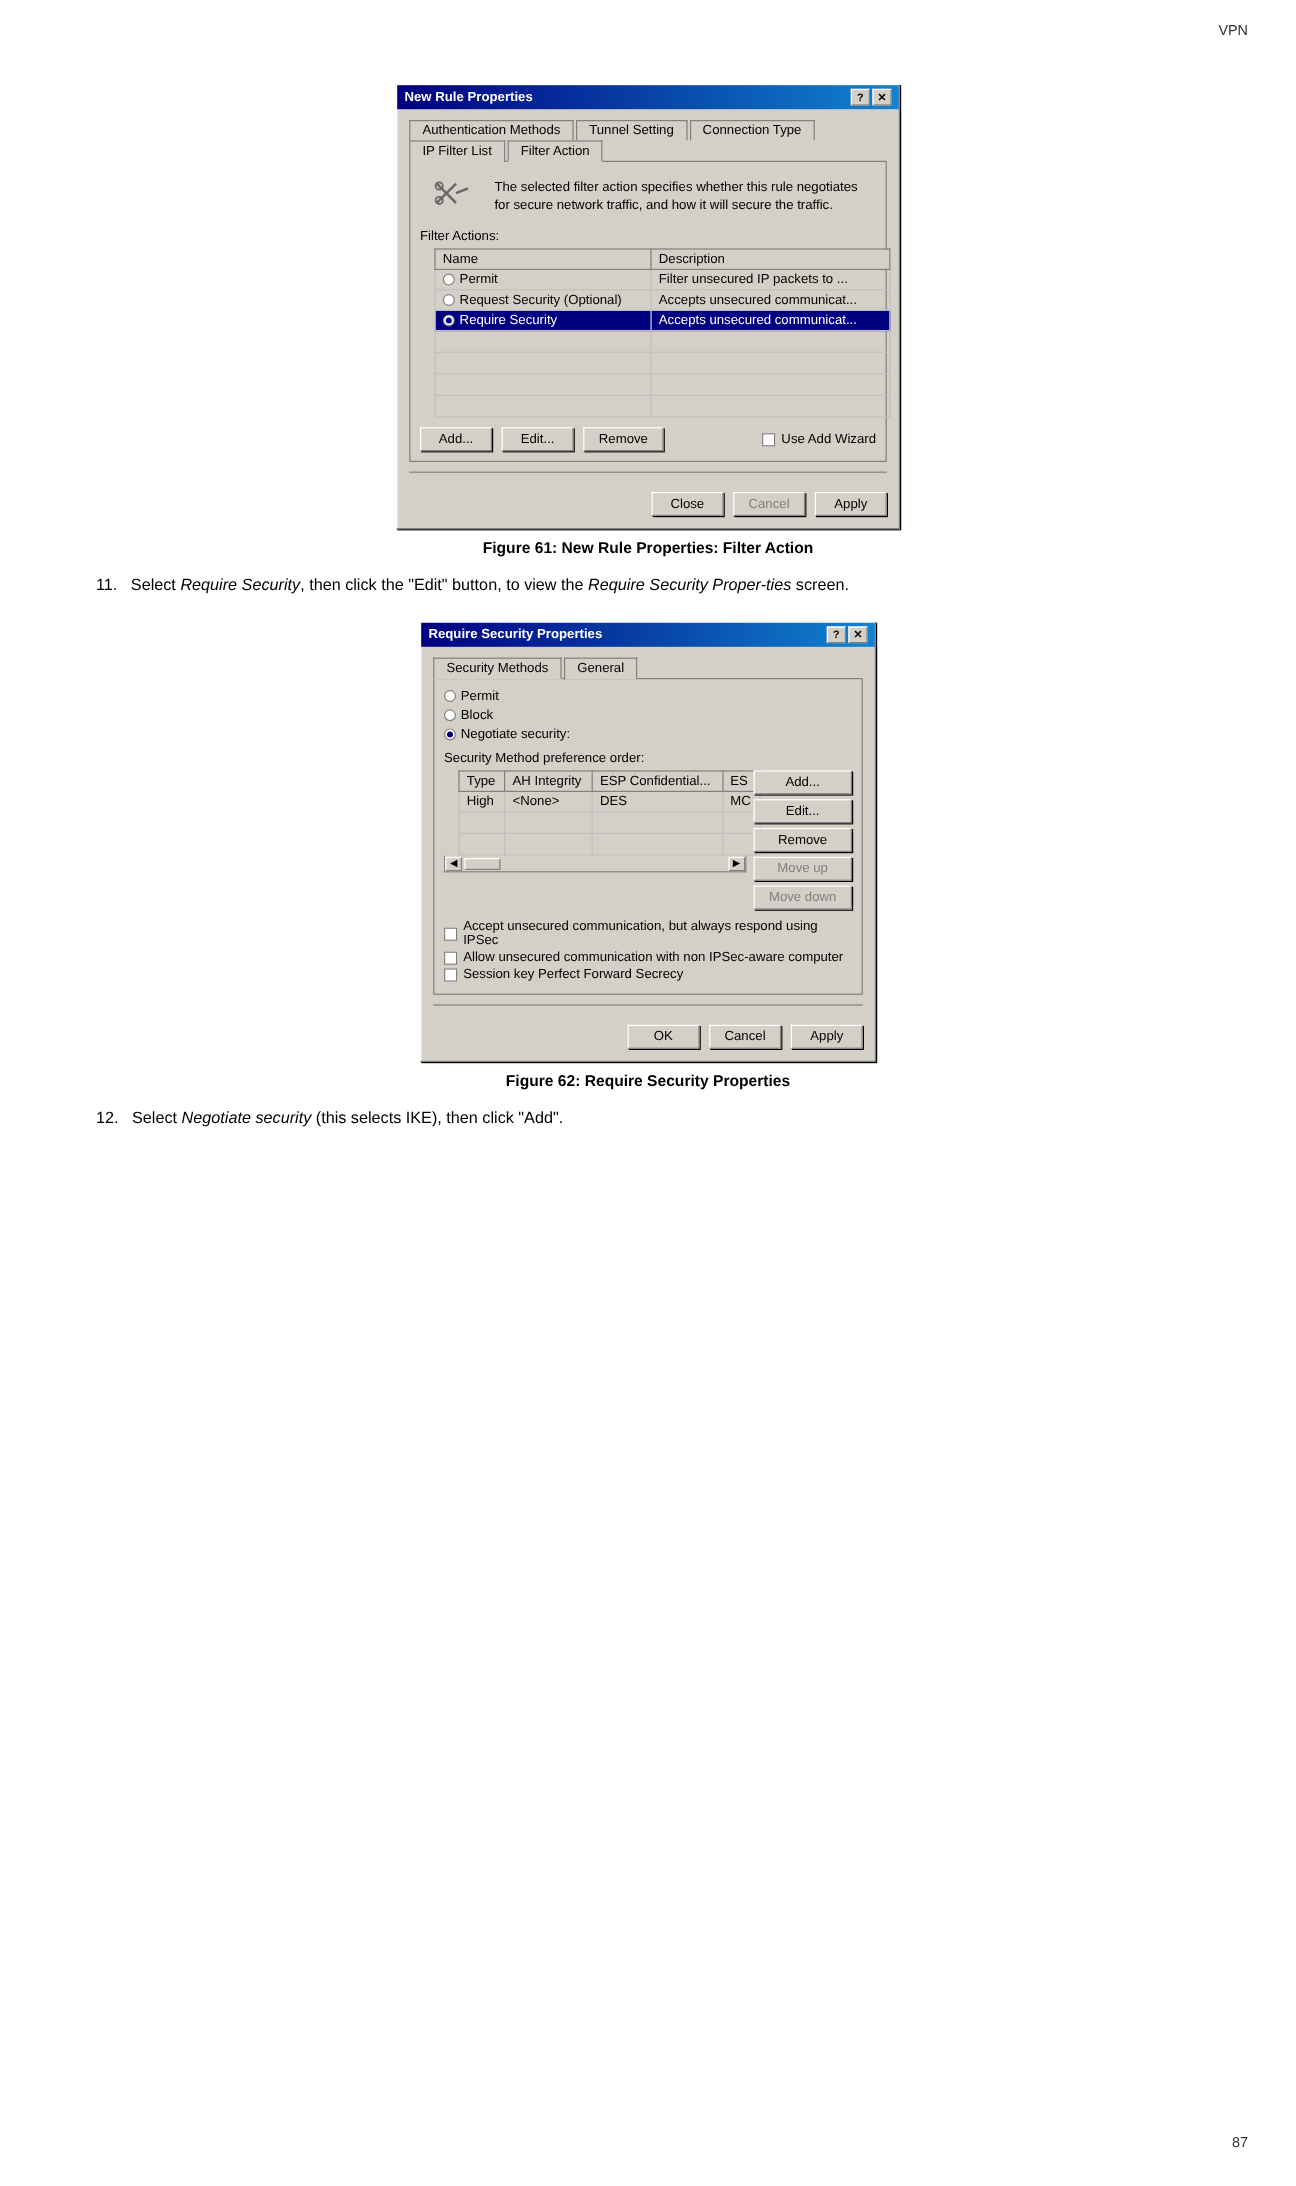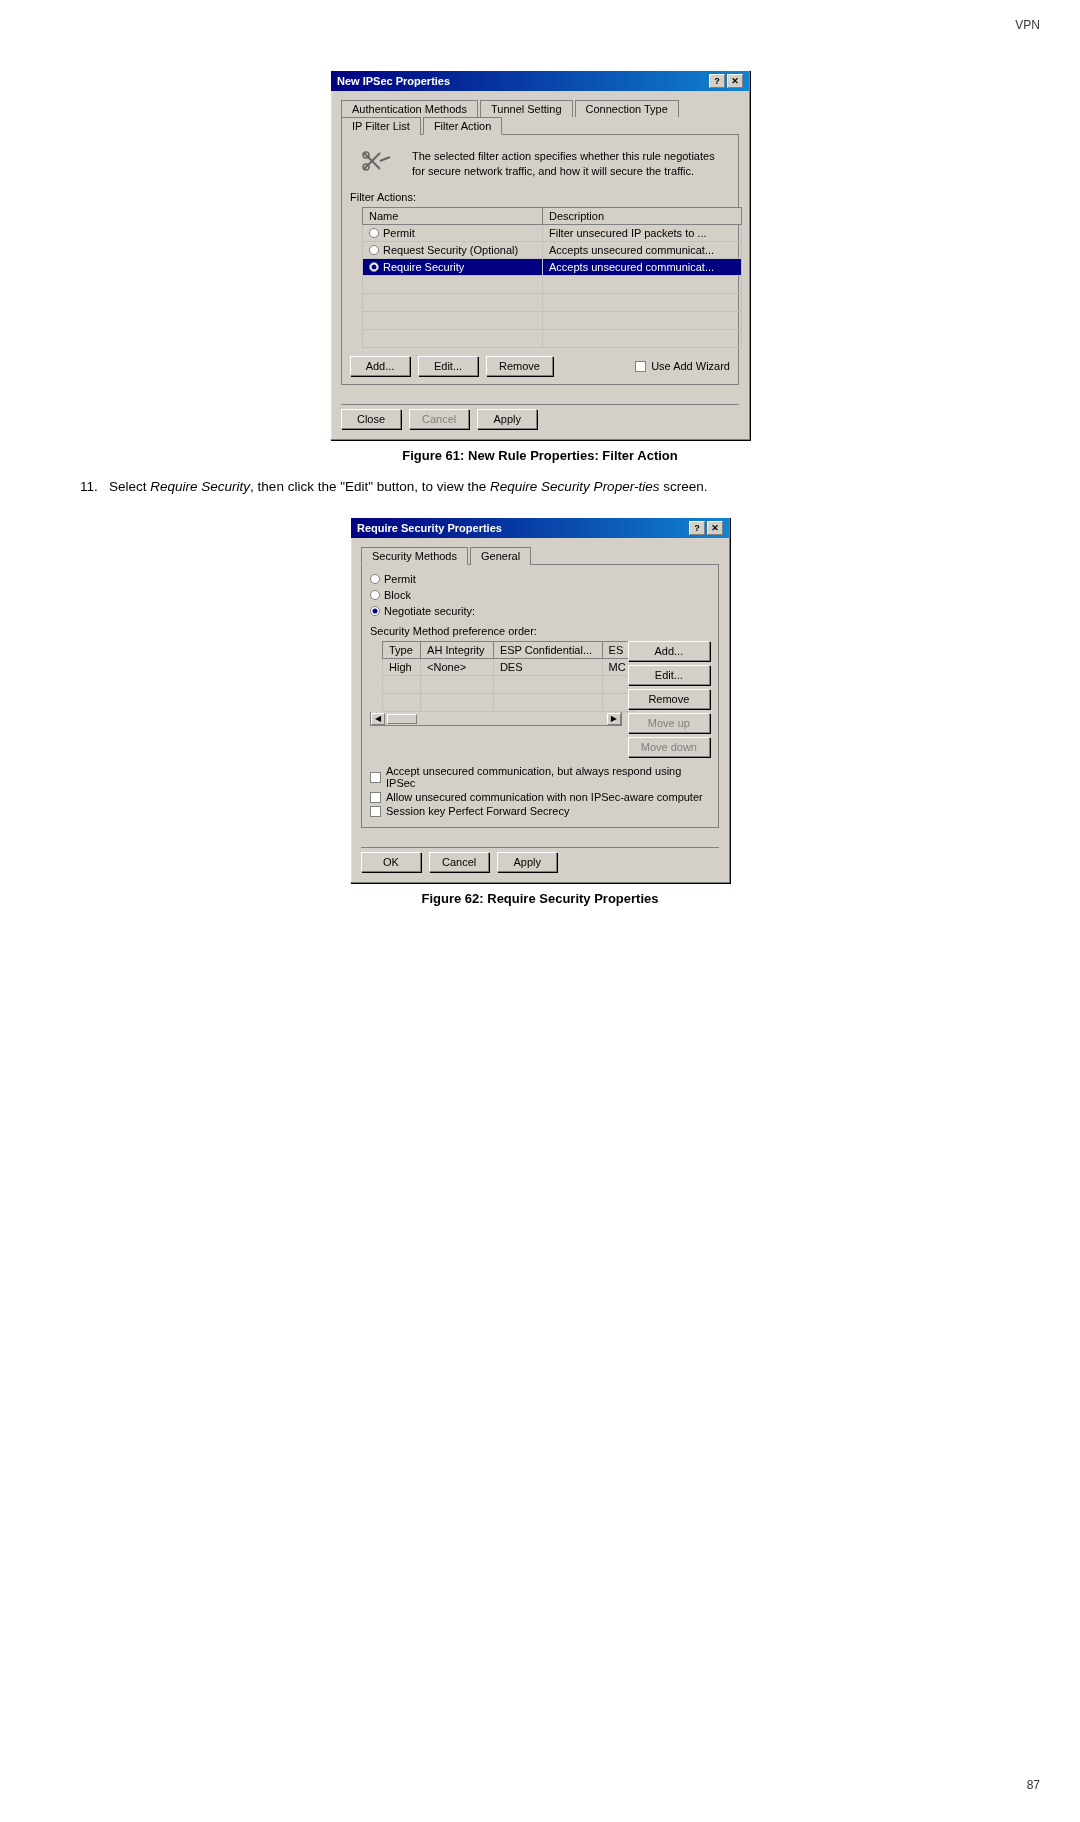--- a/index.html
+++ b/index.html
@@ -243,24 +243,24 @@
 
     .buttons-row {
       display: flex;
       align-items: center;
       gap: 8px;
       margin-top: 8px;
     }
 
     .dialog-footer {
       display: flex;
-      justify-content: flex-start;
+      justify-content: flex-end;
       gap: 8px;
-      margin-top: 19px;
-      padding-top: 4px;
+      margin-top: 8px;
+      padding-top: 16px;
       border-top: 1px solid #808080;
     }
 
     
     .win-checkbox {
       width: 11px;
       height: 11px;
       border: 1px solid #808080;
       background: #ffffff;
       display: inline-block;
@@ -322,21 +322,21 @@
 <body>
 
 <div class="page-header">VPN</div>
 
 <div class="content">
 
   <div class="figure-container">
     <div class="dialog-box" style="width:420px;">
 
       <div class="dialog-titlebar">
-        <span>New IPSec Properties</span>
+        <span>New Rule Properties</span>
         <div class="dialog-titlebar-buttons">
           <div class="titlebar-btn">?</div>
           <div class="titlebar-btn">✕</div>
         </div>
       </div>
 
       <div class="dialog-content">
 
         <div class="tabs-row">
           <div class="tab">Authentication Methods</div>
@@ -552,16 +552,20 @@
         <div class="dialog-footer">
           <button class="win-btn">OK</button>
           <button class="win-btn">Cancel</button>
           <button class="win-btn">Apply</button>
         </div>
       </div>
     </div>
     <div class="figure-caption">Figure 62: Require Security Properties</div>
   </div>
 
+  <div class="step-text">
+    <span class="step-num">12.</span>&nbsp;&nbsp;
+    <span>Select </span><em>Negotiate security</em><span> (this selects IKE), then click "Add".</span>
+  </div>
 
 </div>
 
 <div class="page-number">87</div>
 
 </body></html>

